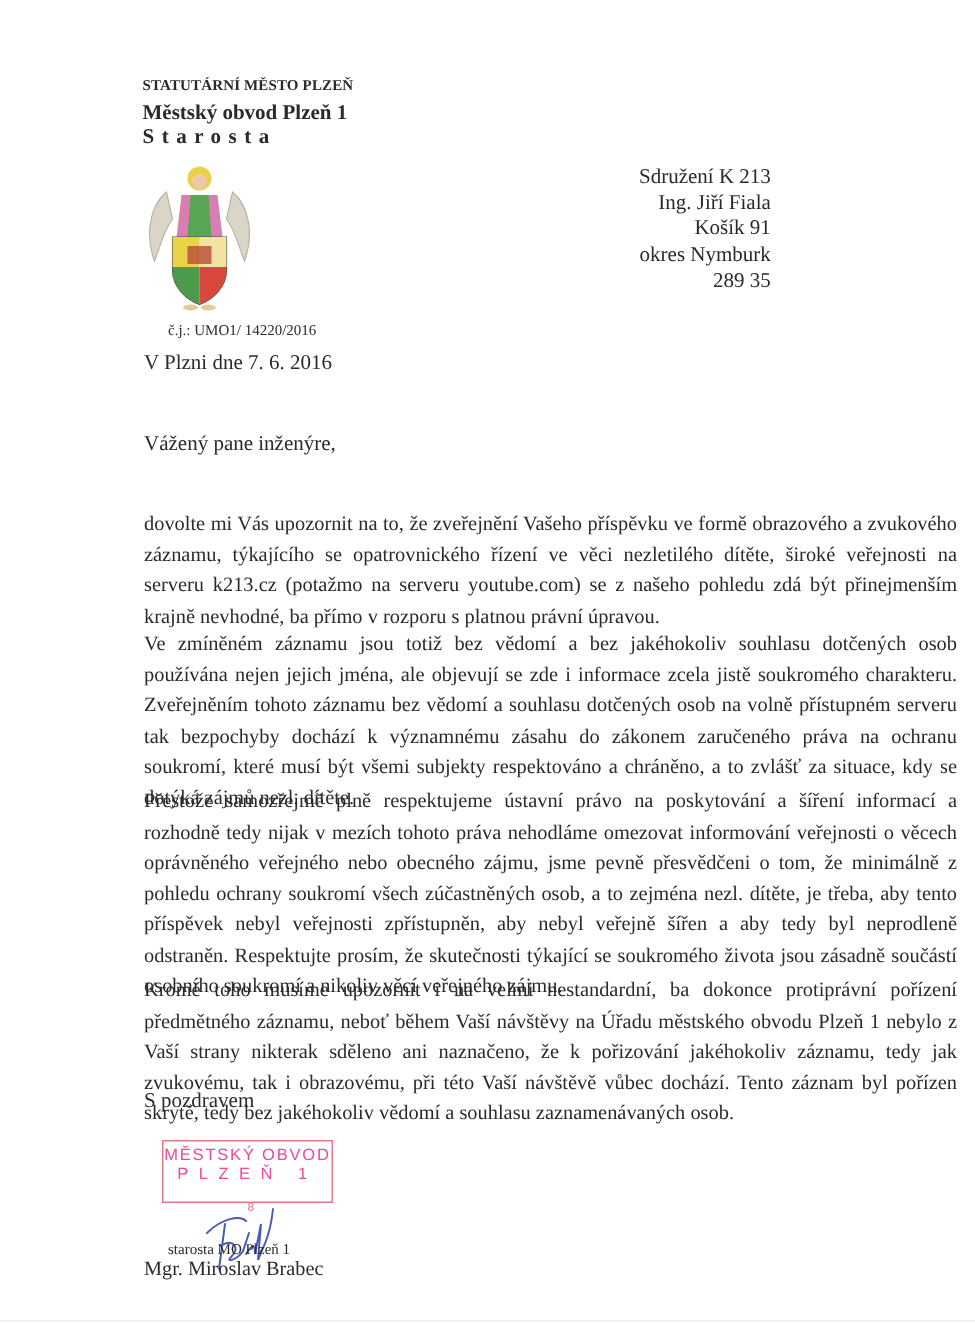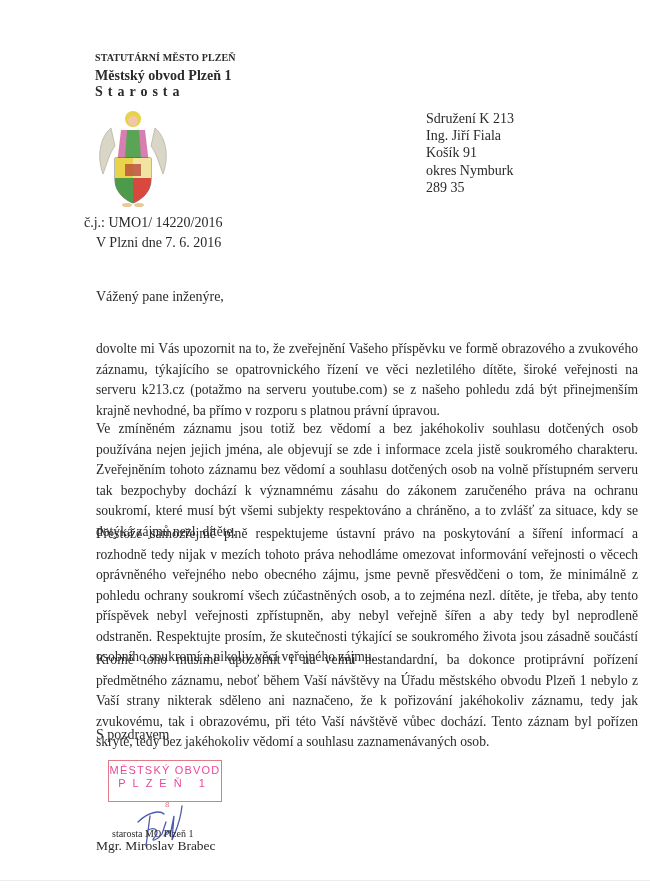--- a/index.html
+++ b/index.html
@@ -3,22 +3,22 @@
 <meta charset="utf-8">
 <style>
   html, body { margin:0; padding:0; }
   body { width:650px; height:894px; background:#ffffff; position:relative; overflow:hidden;
          font-family:"Liberation Serif", serif; color:#2a2a2a; }
   .abs { position:absolute; }
   .hdr1 { left:95px; top:52px; font-weight:bold; font-size:10px; letter-spacing:0.1px; }
   .hdr2 { left:95px; top:68px; font-weight:bold; font-size:14px; }
   .hdr3 { left:95px; top:84px; font-weight:bold; font-size:14px; letter-spacing:5px; }
   .crest { left:97px; top:108px; width:72px; height:100px; }
-  .addr { left:426px; top:110px; font-size:14px; line-height:17.2px; }
-  .ref { left:84px; top:215px; font-size:14px; }
+  .addr { left:426px; top:110px; font-size:14px; line-height:17.2px;text-align:right; }
+  .ref { left:112px; top:215px; font-size:10px; }
   .date { left:96px; top:235px; font-size:14px;text-align:center; }
   .salute { left:96px; top:289px; font-size:14px;text-align:center; }
   .para { left:96px; width:542px; font-size:13.6px; line-height:20.5px; text-align:justify;margin-top:24px; }
   .p1 { top:315px; }
   .p2 { top:395px; }
   .p3 { top:500px; }
   .p4 { top:626px; }
   .closing { left:96px; top:727px; font-size:14px;text-align:right; }
   .stamp { left:108px; top:760px; width:112px; height:40px; border:1.5px solid #e07a85;
            color:#ec4899; font-family:"Liberation Sans", sans-serif; text-align:center; }

